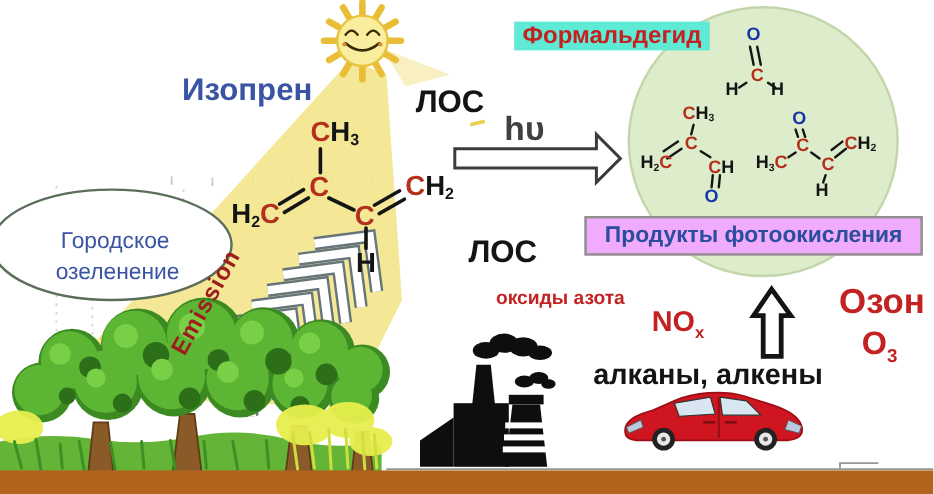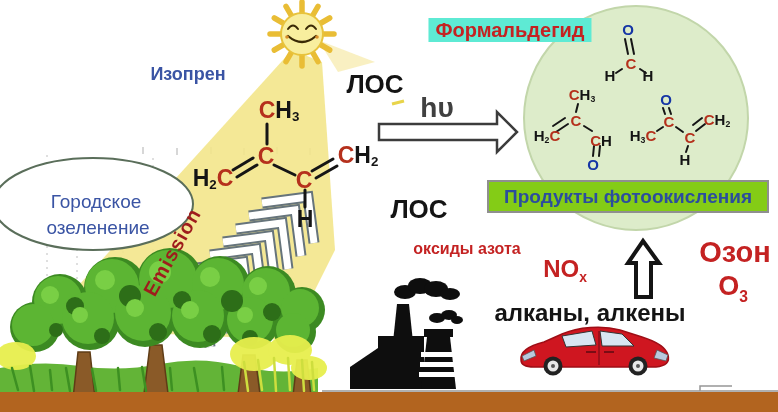--- a/index.html
+++ b/index.html
@@ -12,21 +12,21 @@
   .blk{color:#141414;}
   .darkred{color:#9e1c1c;}
   .atom{position:absolute;font-weight:700;white-space:nowrap;transform:translate(-50%,-50%);line-height:1;}
   .atom.big{font-size:23px;}
   .atom.small{font-size:15px;}
   .atom sub{font-size:0.58em;vertical-align:-0.22em;}
   .ar{color:#b5301c;}  
   .ab{color:#141414;}  
   .ao{color:#1535a5;}  
   .products-box{position:absolute;left:487px;top:180px;width:278px;height:29px;
-      background:#84cc16;border:2px solid #8f8f8f;display:flex;align-items:center;justify-content:center;
+      background:#f0abfc;border:2px solid #8f8f8f;display:flex;align-items:center;justify-content:center;
       font-weight:700;font-size:19px;color:#2b4d9e;white-space:nowrap;}
   .formaldehyde-lbl{background:#5eead4;padding:2px 7px;}
   .emission-lbl{transform:translate(-50%,-50%) rotate(-61deg);letter-spacing:1px;}
 </style>
 </head>
 <body>
 
 <div class="stage">
 
 <svg width="778" height="412" viewBox="0 0 778 412">
@@ -269,21 +269,21 @@
     </g>
     <circle cx="302" cy="34" r="21" fill="#f8ee9e" stroke="#e8c33c" stroke-width="2"></circle>
     <path d="M288,29 q 5,-7 10,0" fill="none" stroke="#3a2a05" stroke-width="2" stroke-linecap="round"></path>
     <path d="M306,29 q 5,-7 10,0" fill="none" stroke="#3a2a05" stroke-width="2" stroke-linecap="round"></path>
     <path d="M288,36 q 14,12 28,0" fill="none" stroke="#3a2a05" stroke-width="2.2" stroke-linecap="round"></path>
     <circle cx="287" cy="37" r="1.8" fill="#d98e2a"></circle>
         <circle cx="317" cy="37" r="1.8" fill="#d98e2a"></circle>
   </g>
 </svg>
 
-<div class="lbl blue" style="left:188px;top:74px;font-size:18px;text-align:center;">Изопрен</div>
+<div class="lbl blue" style="left:206px;top:74px;font-size:26px;text-align:center;">Изопрен</div>
 
 <div class="lbl blk" style="left:375px;top:84px;font-size:26px;">ЛОС</div>
 
 <div class="lbl red" style="left:437px;top:108px;font-size:28px;color:#404040;">hυ</div>
 
 <div class="lbl red formaldehyde-lbl" style="left:510px;top:30px;font-size:20px;">Формальдегид</div>
 
 <div class="products-box">
   <span>Продукты фотоокисления</span>
 </div>

